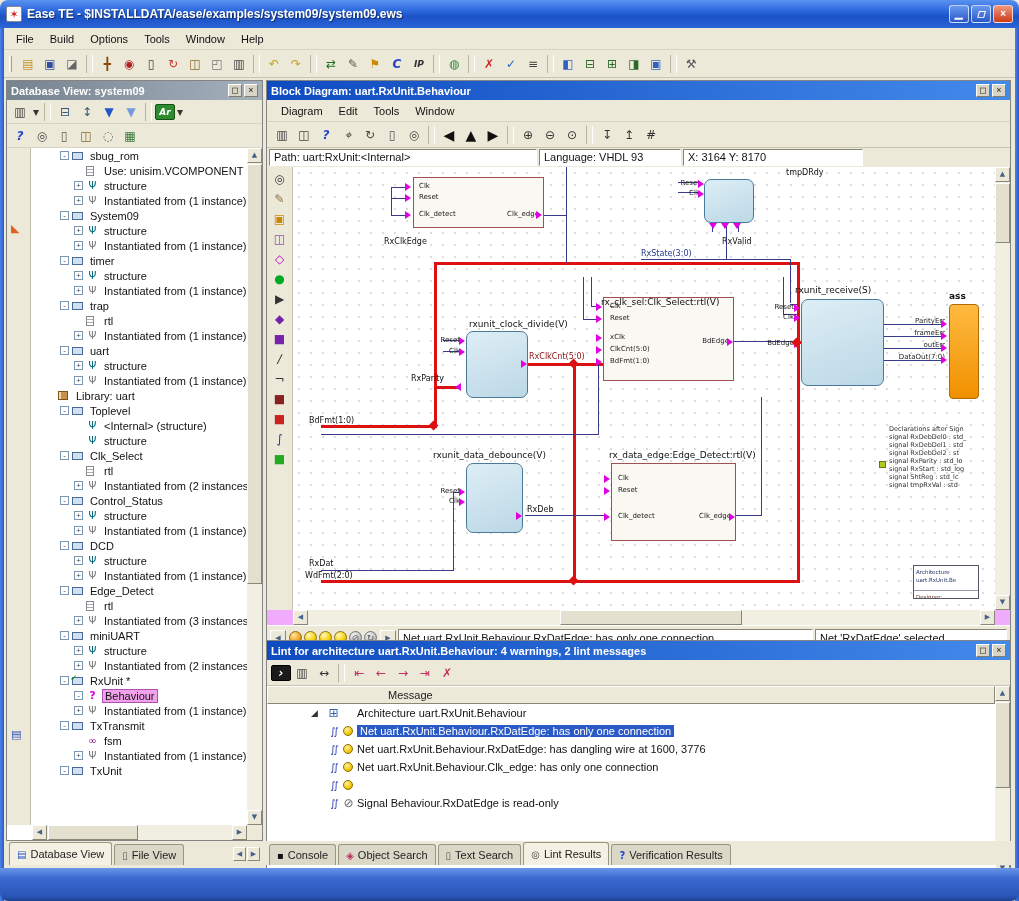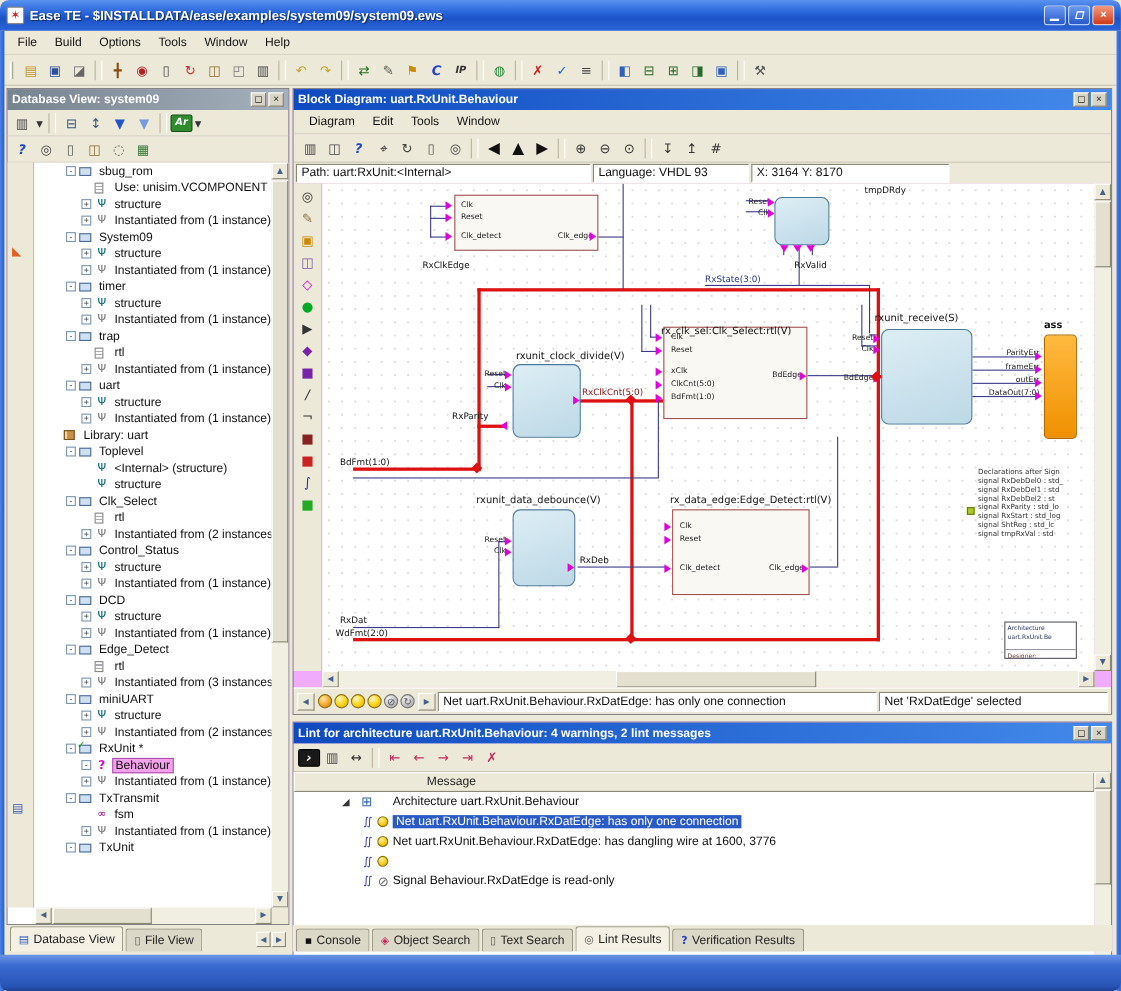--- a/index.html
+++ b/index.html
@@ -100,21 +100,21 @@
     display:flex;align-items:center;gap:2px;padding:0 3px}
   .d-status .sbb{position:static;width:16px;height:16px;line-height:14px;flex:none}
   .balls{display:flex;align-items:center}
   .ball{width:13px;height:13px;border-radius:50%;border:1px solid #907010;display:inline-flex;align-items:center;
     justify-content:center;font-size:9px;color:#555;margin:0 1px;flex:none}
   .ball i{font-style:normal}
   .ball-o{background:radial-gradient(circle at 35% 30%,#ffe8a0,#f0a020 60%,#c07808)}
   .ball-y{background:radial-gradient(circle at 35% 30%,#fff6c0,#f8d000 60%,#c8a000)}
   .ball-gr{background:radial-gradient(circle at 35% 30%,#f4f4f4,#c0c0c0 60%,#979797);border-color:#777}
   .f-msg{flex:1;height:18px;line-height:16px}
-  .f-sel{width:208px;height:18px;line-height:16px;flex:none}
+  .f-sel{width:192px;height:18px;line-height:16px;flex:none}
   
   .wire{position:absolute;background:#3a3a8c;z-index:1}
   .wire.w-red{background:#dd1111}
   .blk{position:absolute;z-index:2}
   .blk-v{background:linear-gradient(160deg,#ddeef5,#bcd8e6);border:1px solid #4a7a9a;border-radius:7px}
   .blk-rtl{background:#faf8f3;border:1px solid #a05050}
   .blk-orange{background:linear-gradient(#ffba40,#f09000);border:1px solid #b06800;border-radius:4px}
   .port{position:absolute;font-family:"DejaVu Sans",sans-serif;font-size:7px;line-height:8px;color:#222;white-space:nowrap;z-index:3}
   .bt{position:absolute;font-family:"DejaVu Sans",sans-serif;font-size:9px;color:#111;white-space:nowrap;z-index:3}
   .lb{position:absolute;font-family:"DejaVu Sans",sans-serif;font-size:8px;color:#111;white-space:nowrap;z-index:3}
@@ -125,21 +125,21 @@
   .ar-d{border-top:6px solid #e000e0;border-left:4px solid transparent;border-right:4px solid transparent}
   .jn{position:absolute;width:7px;height:7px;background:#dd1111;transform:rotate(45deg);z-index:4}
   .decl{position:absolute;left:596px;top:258px;width:96px;z-index:3;font-family:"DejaVu Sans",sans-serif;font-size:6.5px;
     line-height:8px;color:#333}
   .decl-mark{position:absolute;left:586px;top:294px;width:7px;height:7px;background:#aacc22;border:1px solid #667711;z-index:3}
   .tblock{position:absolute;left:620px;top:398px;width:66px;height:34px;border:1px solid #556;background:#fff;z-index:3;
     font-family:"DejaVu Sans",sans-serif;font-size:5.5px;line-height:8px;color:#334;overflow:hidden}
   .tblock .tb1{border-bottom:1px solid #99a;padding:2px 2px 6px 2px;color:#236}
   .tblock .tb2{padding:2px;color:#632}
   
-  .lint-panel{left:266px;top:656px;width:745px;height:237px}
+  .lint-panel{left:266px;top:640px;width:745px;height:237px}
   .l-tb{position:absolute;top:19px;left:0;right:0;height:26px;display:flex;align-items:center;padding:0 4px;
     background:#ece9d8;border-bottom:1px solid #c8c4b4}
   .l-header{position:absolute;top:45px;left:0;right:15px;height:18px;background:#ece9d8;border:1px solid;
     border-color:#fff #8a8775 #8a8775 #fff;font-size:11px;line-height:16px;padding-left:120px;color:#222}
   .l-rows{position:absolute;top:63px;left:0;right:15px;bottom:0;background:#fff;overflow:hidden}
   .lint-row{display:flex;align-items:center;height:18px;font-size:11px;padding-left:44px;white-space:nowrap}
   .l-exp{display:inline-block;width:16px;font-size:9px;color:#333;flex:none}
   .l-ic{display:inline-flex;align-items:center;justify-content:center;width:13px;height:12px;margin-right:2px;flex:none;
     font-family:"DejaVu Sans",sans-serif}
   .l-ic.ic-net::before{content:"∫∫";color:#2233aa;font-size:10px;letter-spacing:-2px}
@@ -994,20 +994,26 @@
         <span class="l-text">Net uart.RxUnit.Behaviour.RxDatEdge: has only one connection</span>
       </div>
 
       <div class="lint-row">
         <span class="l-exp"></span>
         <span class="l-ic ic-net"></span>
         <span class="l-ic ball-warn"></span>
         <span class="l-text">Net uart.RxUnit.Behaviour.RxDatEdge: has dangling wire at 1600, 3776</span>
       </div>
 
+      <div class="lint-row">
+        <span class="l-exp"></span>
+        <span class="l-ic ic-net"></span>
+        <span class="l-ic ball-warn"></span>
+        <span class="l-text">Net uart.RxUnit.Behaviour.Clk_edge: has only one connection</span>
+      </div>
 
       <div class="lint-row">
         <span class="l-exp"></span>
         <span class="l-ic ic-net"></span>
         <span class="l-ic ball-warn"></span>
       </div>
 
       <div class="lint-row">
         <span class="l-exp"></span>
         <span class="l-ic ic-net"></span>

